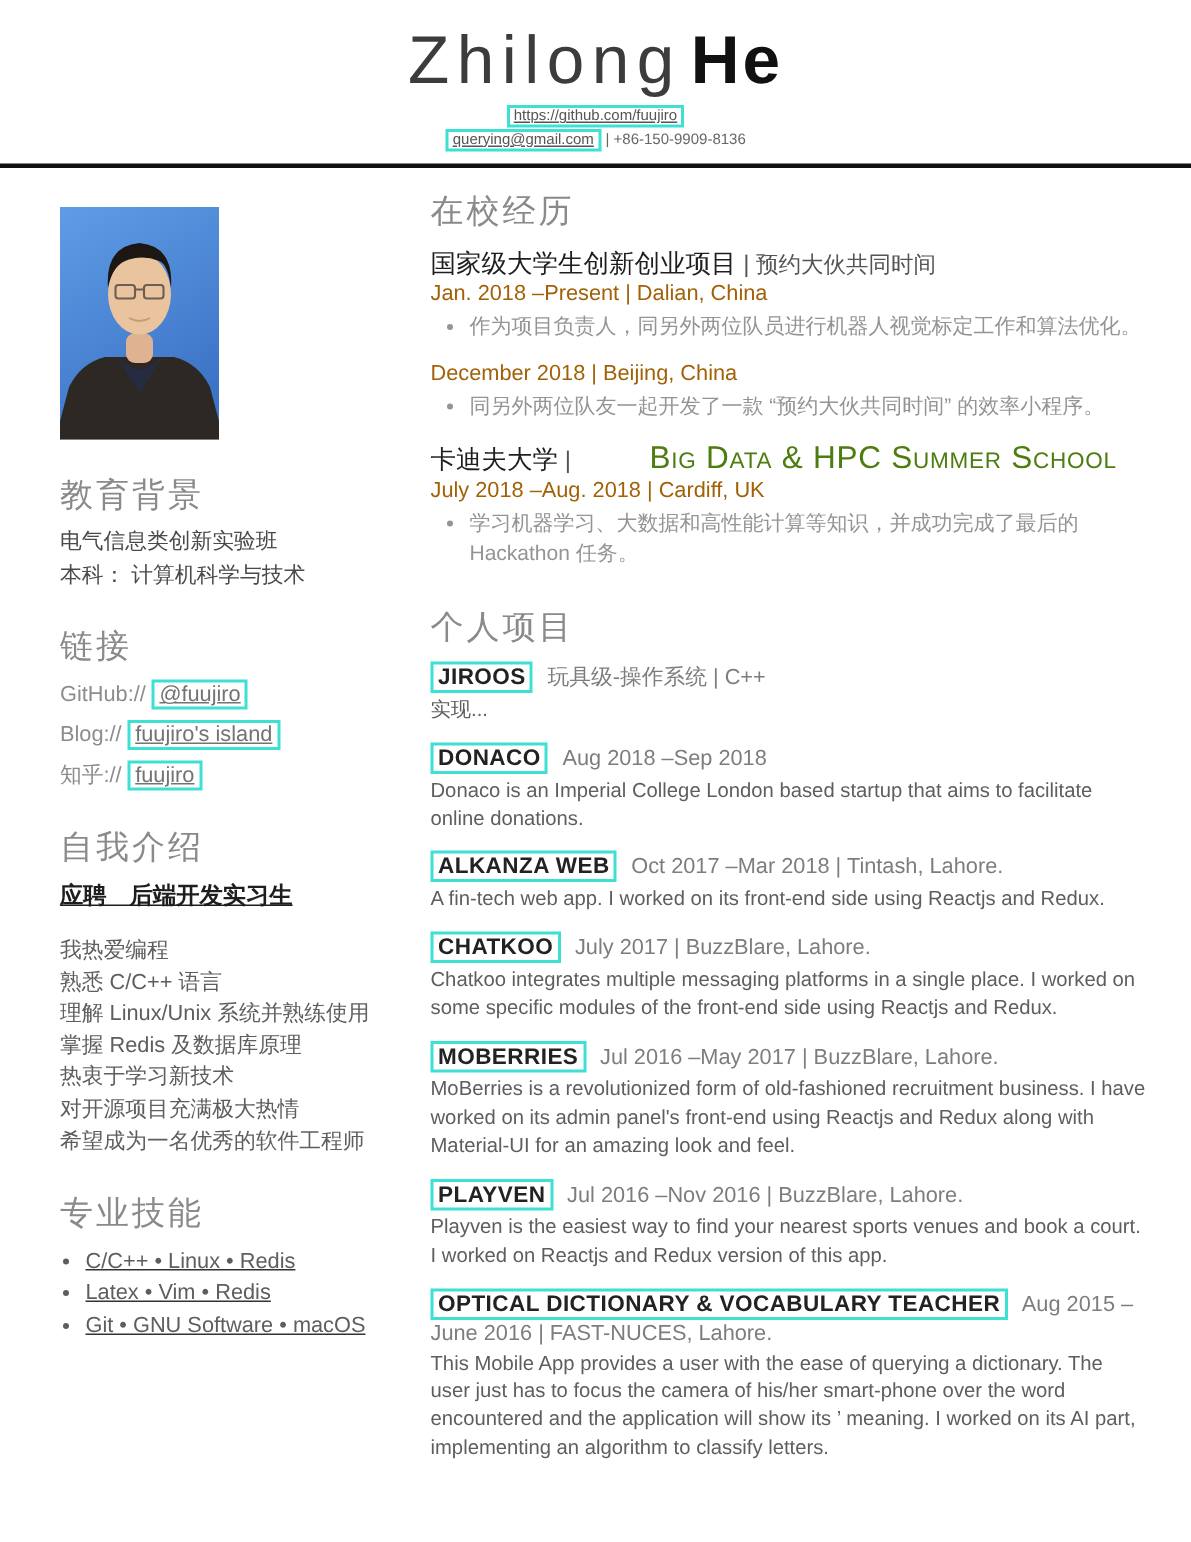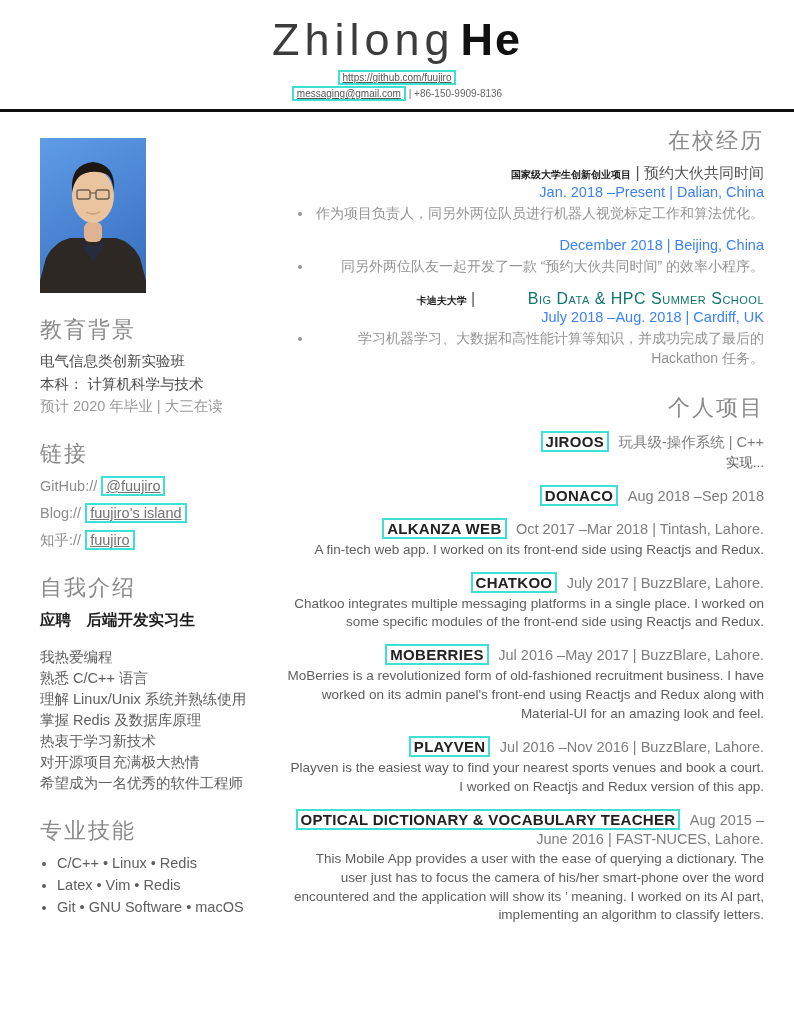--- a/index.html
+++ b/index.html
@@ -13,45 +13,45 @@
   .name-last{font-weight:700;margin-left:6px;color:#111;}
   .contact{margin-top:7px;font-size:10px;color:#555;line-height:1.55;}
   .accent-box{border:2px solid #3fe0d4;padding:0 3px;}
   .link{text-decoration:underline;color:#555;cursor:pointer;}
   .contact .plain{color:#666;}
   .divider{margin-top:8px;height:3px;background:#101010;}
 
   
   .columns{display:flex;padding:0 30px 0 40px;align-items:flex-start;}
   .left{width:235px;flex:none;}
-  .right{flex:1;min-width:0;padding-left:12px;text-align:right;}
+  .right{flex:1;min-width:0;padding-left:12px;}
 
   .sec{margin:0;font-weight:400;font-size:22px;color:#8a8a8a;letter-spacing:2px;}
 
   
   .photo{width:106px;height:155px;margin-top:26px;display:block;}
   .left .sec{margin-top:22px;margin-bottom:7px;}
   .edu-school{font-size:15.5px;font-weight:700;color:#222;margin:0 0 3px;}
   .edu-line{font-size:14.5px;color:#4a4a4a;margin:0 0 3px;line-height:1.35;}
   .edu-grad{color:#9a9a9a;}
   .link-line{font-size:14.5px;color:#8c8c8c;margin:0 0 6px;line-height:1.45;}
   .link-label{color:#737373;text-decoration:underline;cursor:pointer;}
-  .intro-sub{font-size:15.5px;font-weight:700;color:#1e1e1e;margin:0 0 16px;}
+  .intro-sub{font-size:15.5px;font-weight:700;color:#1e1e1e;margin:0 0 16px;text-decoration:underline;}
   .intro-line{font-size:14.5px;color:#5e5e5e;line-height:1.45;}
-  .plain-list{margin:4px 0 0 17px;padding:0;}
+  .plain-list{margin:4px 0 0 17px;padding:0;text-decoration:underline;}
   .plain-list li{font-size:14.5px;color:#5e5e5e;line-height:1.5;}
 
   
   .right .sec-first{margin-top:14px;margin-bottom:8px;}
   .xp{margin-bottom:13px;}
-  .xp-name{font-size:10px;font-weight:700;color:#1e1e1e;}
+  .xp-name{font-size:17px;font-weight:400;color:#1e1e1e;}
   .xp-sep{color:#555;font-weight:400;}
   .xp-sub{font-size:15px;font-weight:400;color:#555;}
-  .xp-sub.smallcaps{font-variant:small-caps;letter-spacing:.5px;color:#0f766e;font-size:16px;padding-left:48px;}
-  .xp-date{font-size:14.5px;color:#3b82f6;margin-top:1px;margin-left:20px;}
+  .xp-sub.smallcaps{font-variant:small-caps;letter-spacing:.5px;color:#4d7c0f;font-size:21px;padding-left:48px;}
+  .xp-date{font-size:14.5px;color:#a16207;margin-top:1px;}
   .bullets{margin:4px 0 0 26px;padding:0;}
   .bullets li{font-size:14px;color:#949494;line-height:1.42;}
 
   .sec-projects{margin-top:24px;margin-bottom:8px;}
   .proj{margin-bottom:12px;}
   .proj-name{display:inline-block;font-size:15px;font-weight:700;color:#222;letter-spacing:.3px;cursor:pointer;}
   .proj-meta{font-size:14.5px;color:#7d7d7d;margin-left:5px;}
   .proj-desc{font-size:13.5px;color:#5e5e5e;line-height:1.4;margin-top:2px;}
 </style>
 </head>
@@ -61,21 +61,21 @@
 
   <header>
     <h1>
       <span class="name-first">Zhilong</span><span class="name-last">He</span>
     </h1>
     <div class="contact">
       <div>
         <span class="accent-box link">https://github.com/fuujiro</span>
       </div>
       <div>
-        <span class="accent-box link">messaging@gmail.com</span>
+        <span class="accent-box link">querying@gmail.com</span>
         <span class="plain">|</span>
         <span class="plain">+86-150-9909-8136</span>
       </div>
     </div>
   </header>
 
   <div class="divider"></div>
 
   <div class="columns">
 
@@ -103,21 +103,20 @@
         <rect x="56" y="52" width="13" height="9" rx="2" fill="none" stroke="#6b5f52" stroke-width="1.4"></rect>
         <line x1="50" y1="55" x2="56" y2="55" stroke="#6b5f52" stroke-width="1.2"></line>
 
         <path d="M46 74 Q53 78 60 74" fill="none" stroke="#c79a76" stroke-width="1.3"></path>
       </svg>
 
       <h2 class="sec">教育背景</h2>
       <div>
         <p class="edu-line">电气信息类创新实验班</p>
         <p class="edu-line">本科： 计算机科学与技术</p>
-        <p class="edu-line edu-grad">预计 2020 年毕业 | 大三在读</p>
       </div>
 
       <h2 class="sec">链接</h2>
       <div>
         <div class="link-line">
           <span>GitHub:// </span><span class="accent-box link-label">@fuujiro</span>
         </div>
         <div class="link-line">
           <span>Blog:// </span><span class="accent-box link-label">fuujiro's island</span>
         </div>
@@ -185,20 +184,21 @@
 
       <div class="proj">
         <span class="accent-box proj-name">JIROOS</span>
         <span class="proj-meta">玩具级-操作系统 | C++</span>
         <div class="proj-desc">实现...</div>
       </div>
 
       <div class="proj">
         <span class="accent-box proj-name">DONACO</span>
         <span class="proj-meta">Aug 2018 –Sep 2018</span>
+        <div class="proj-desc">Donaco is an Imperial College London based startup that aims to facilitate online donations.</div>
       </div>
 
       <div class="proj">
         <span class="accent-box proj-name">ALKANZA WEB</span>
         <span class="proj-meta">Oct 2017 –Mar 2018 | Tintash, Lahore.</span>
         <div class="proj-desc">A fin-tech web app. I worked on its front-end side using Reactjs and Redux.</div>
       </div>
 
       <div class="proj">
         <span class="accent-box proj-name">CHATKOO</span>

